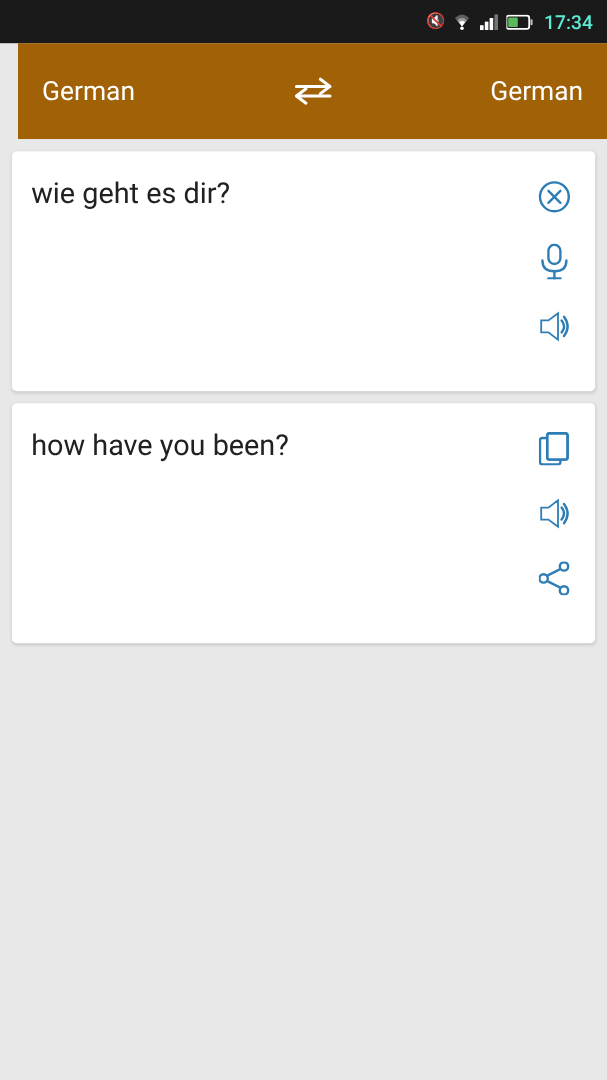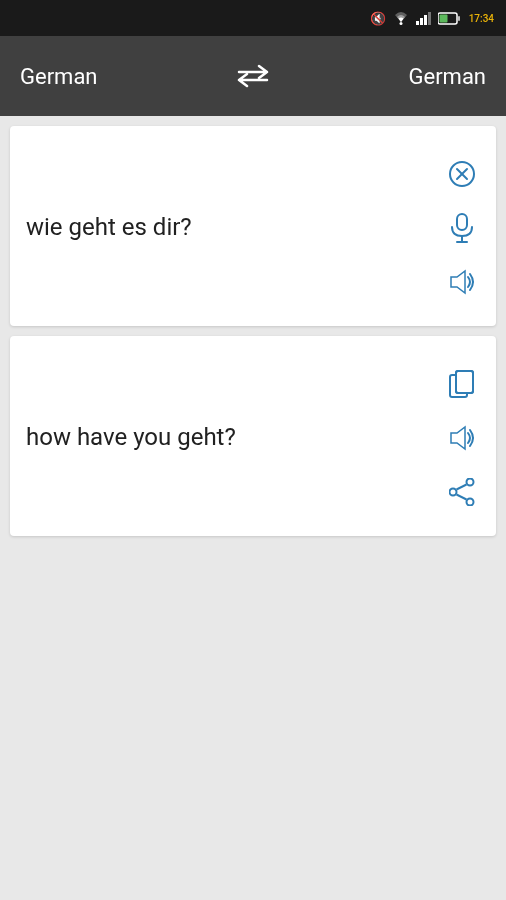--- a/index.html
+++ b/index.html
@@ -23,47 +23,48 @@
       gap: 6px;
     }
 
     .status-icons {
       display: flex;
       align-items: center;
       gap: 5px;
     }
 
     .status-time {
-      color: #eab308;
-      font-size: 10px;
+      color: #5eead4;
+      font-size: 16px;
       font-weight: 500;
       margin-left: 4px;
     }
 
     .status-icon {
       color: white;
       font-size: 13px;
     }
 
     .battery-icon {
       color: white;
       font-size: 13px;
       display: flex;
       align-items: center;
       gap: 1px;
     }
 
     
     .toolbar {
-      background: #404040;
+      background: #a16207;
       height: 80px;
       display: flex;
       align-items: center;
       justify-content: space-between;
       padding: 0 20px;
+      margin-left: 15px;
     }
 
     .toolbar-lang {
       color: white;
       font-size: 22px;
       font-weight: 400;
       cursor: pointer;
     }
 
     .toolbar-swap {
@@ -89,21 +90,20 @@
 
     
     .translation-panel {
       background: white;
       border-radius: 4px;
       padding: 16px 12px 16px 16px;
       min-height: 200px;
       display: flex;
       flex-direction: row;
       box-shadow: 0 1px 3px rgba(0,0,0,0.15);
-      align-items: center;
     }
 
     .panel-text {
       flex: 1;
       font-size: 24px;
       font-weight: 400;
       color: #212121;
       line-height: 1.3;
       padding-top: 4px;
     }
@@ -203,21 +203,21 @@
         <svg width="28" height="26" viewBox="0 0 28 26">
           <polygon points="3,8 3,18 9,18 17,24 17,2 9,8" stroke="#2e7db5" stroke-width="1.5" fill="none"></polygon>
           <path d="M20 8 Q24 13 20 18" stroke="#2e7db5" stroke-width="2" fill="none" stroke-linecap="round"></path>
           <path d="M22 5 Q28 13 22 21" stroke="#2e7db5" stroke-width="2" fill="none" stroke-linecap="round"></path>
         </svg>
       </div>
     </div>
   </div>
 
   <div class="translation-panel">
-    <div class="panel-text">how have you geht?</div>
+    <div class="panel-text">how have you been?</div>
     <div class="panel-icons">
 
       <div class="panel-icon-btn">
         <svg width="26" height="28" viewBox="0 0 26 28">
           <rect x="1" y="5" width="17" height="22" rx="2" stroke="#2e7db5" stroke-width="2" fill="none"></rect>
           <rect x="7" y="1" width="17" height="22" rx="2" stroke="#2e7db5" stroke-width="2" fill="white"></rect>
           <rect x="7" y="1" width="17" height="22" rx="2" stroke="#2e7db5" stroke-width="2" fill="none"></rect>
         </svg>
       </div>
 

